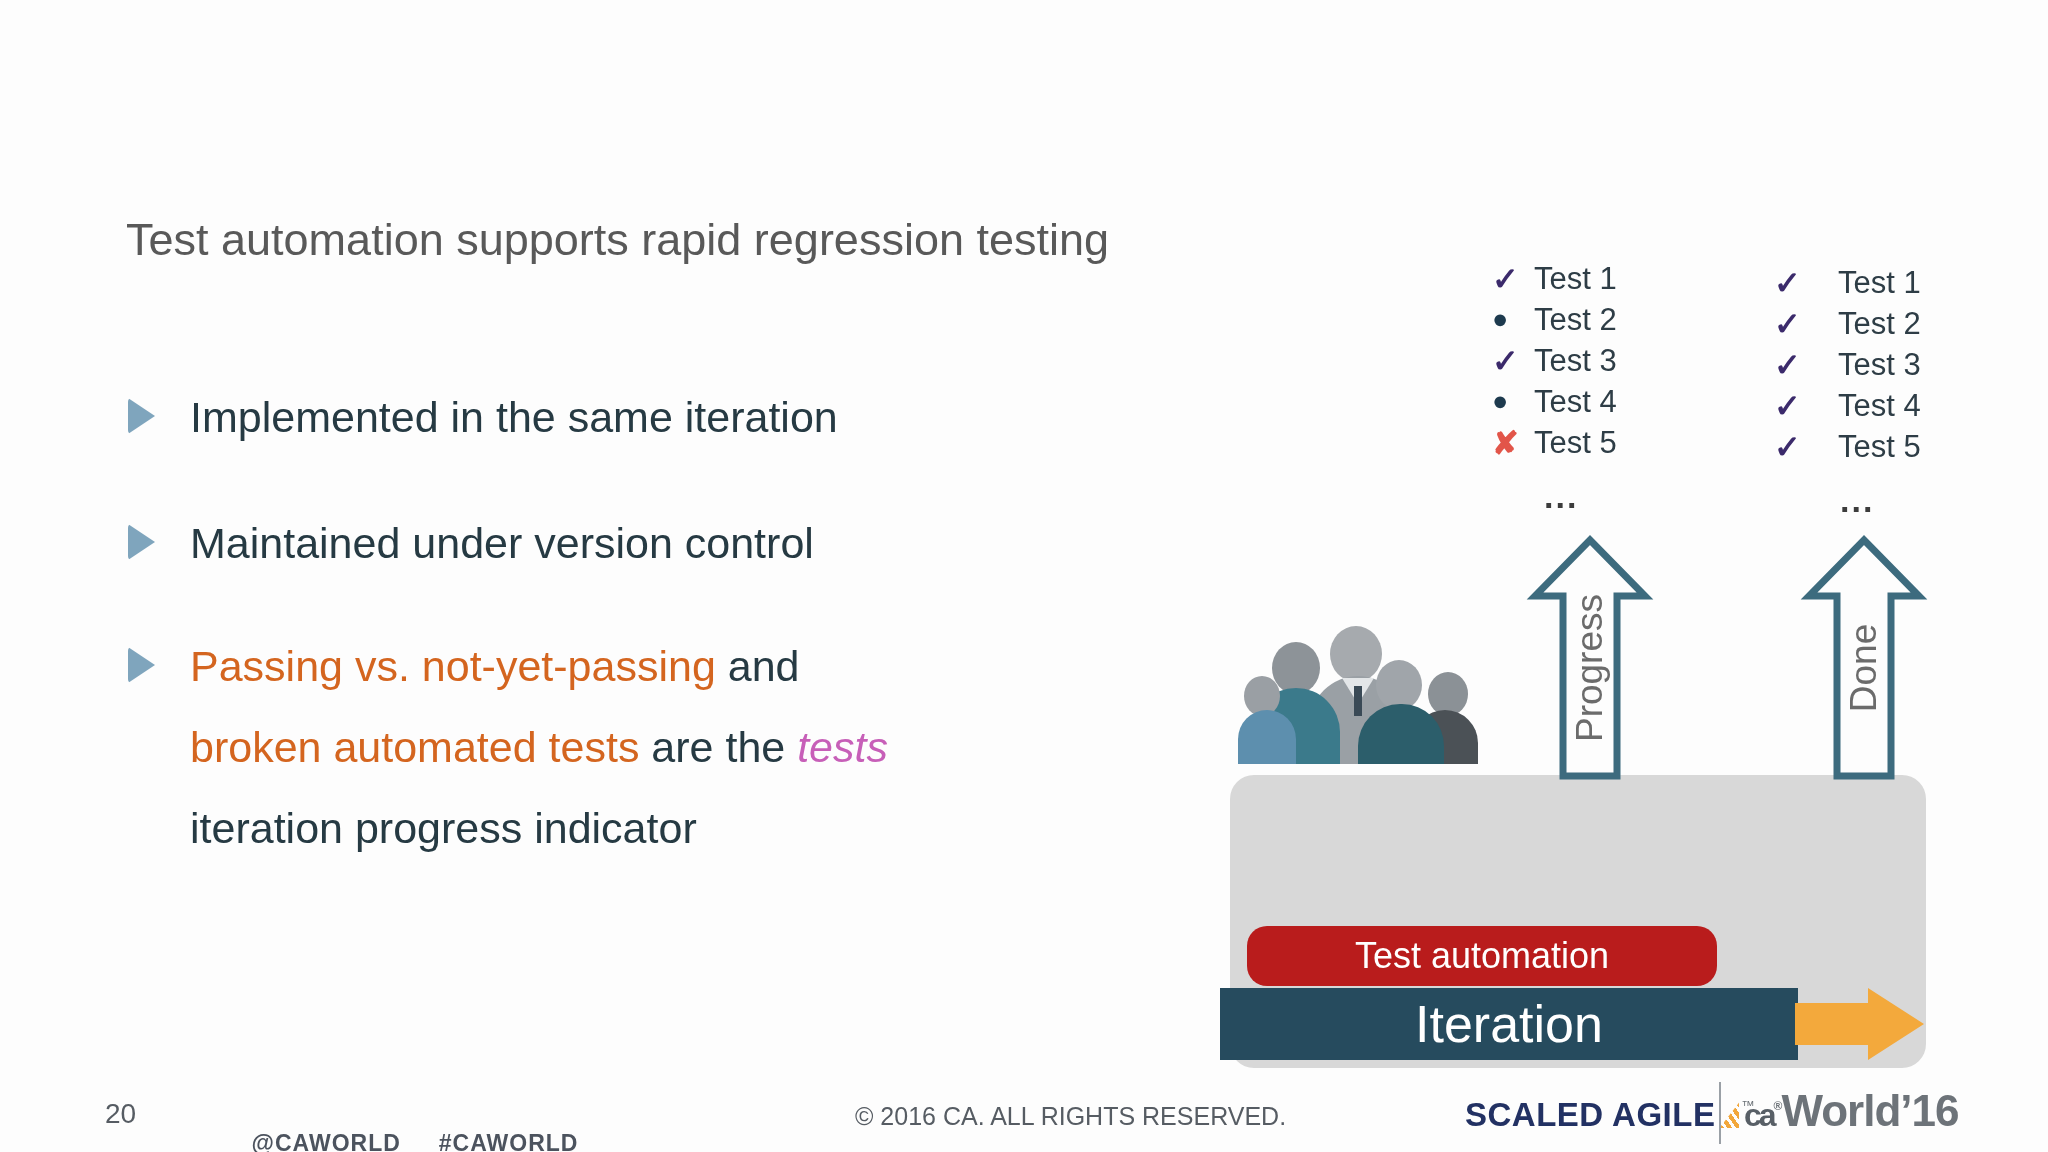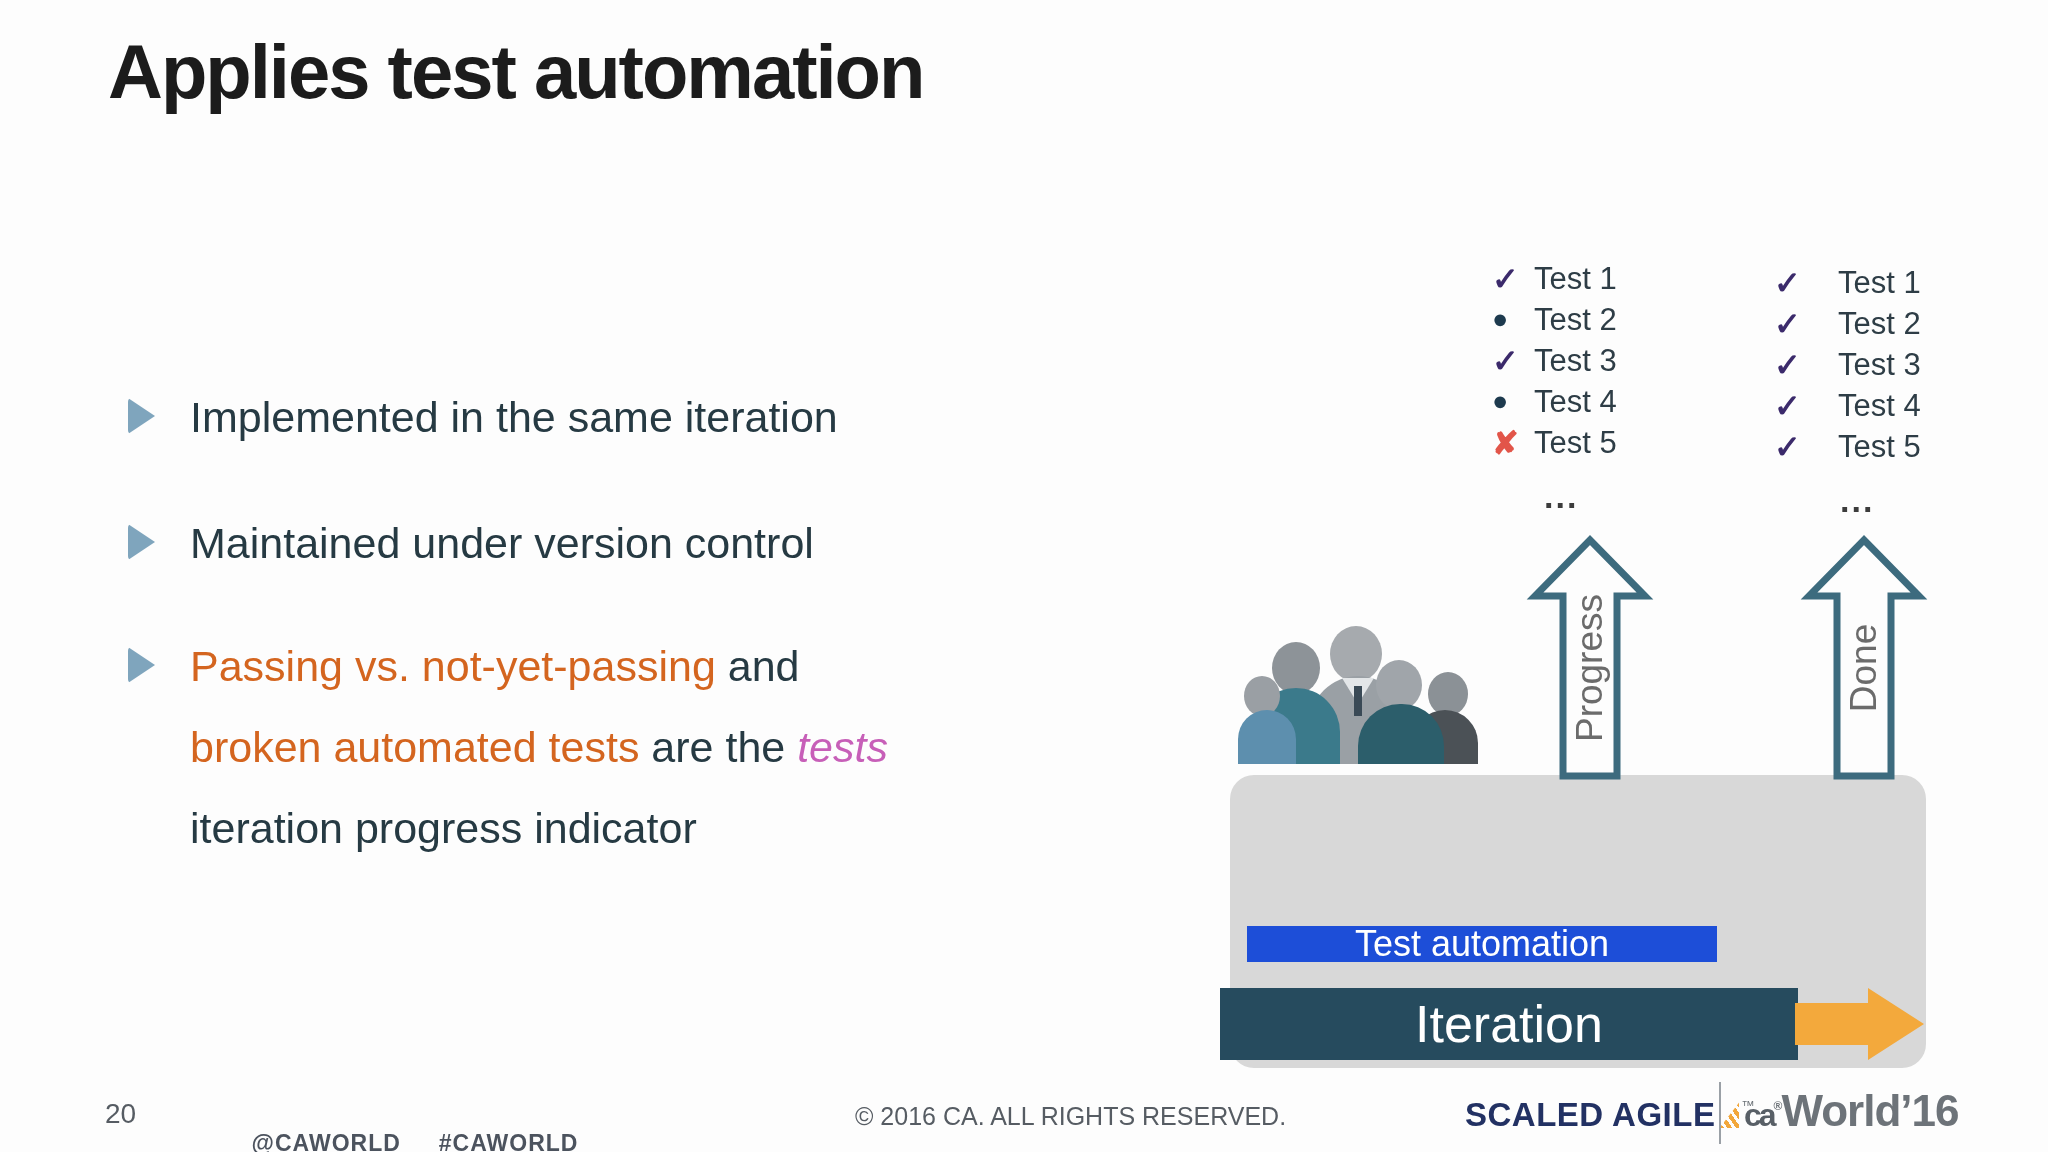--- a/index.html
+++ b/index.html
@@ -53,22 +53,22 @@
     font-size:37px;color:#6b6b6b;
     transform:translate(-50%,-50%) rotate(-90deg);
   }
   .building{
     position:absolute;left:1376px;top:801px;width:524px;height:108px;
     background:#52c1ac;border-radius:18px;
     display:flex;align-items:center;justify-content:center;
     color:#fff;font-size:42px;
   }
   .autom{
-    position:absolute;left:1247px;top:926px;width:470px;height:36px;
-    background:#1d4ed8;border-radius:0;
+    position:absolute;left:1247px;top:926px;width:470px;height:60px;
+    background:#b91c1c;border-radius:20px;
     display:flex;align-items:center;justify-content:center;
     color:#fff;font-size:36px;
   }
   .iteration{
     position:absolute;left:1220px;top:988px;width:578px;height:72px;
     background:#264b5e;
     display:flex;align-items:center;justify-content:center;
     color:#fff;font-size:52px;
   }
   .orangearrow{position:absolute;left:1790px;top:980px;}
@@ -94,21 +94,21 @@
   .caworld{left:1744px;top:1086px;display:flex;align-items:baseline;position:absolute;}
   .ca-logo{font-size:32px;font-weight:800;letter-spacing:-3px;color:#585f66;line-height:46px;}
   .world{font-size:44px;font-weight:700;color:#6d7379;letter-spacing:-1px;}
   .world sup{font-size:12px;}
 </style>
 </head>
 <body>
 
 <div class="slide">
 
-  <div class="title">Applies test automation</div>
+  <div class="subtitle">Test automation supports rapid regression testing</div>
 
   <div class="bullet b1">
     <span class="tri"></span>
     <span class="btxt"><span class="seg-body">Implemented in the same iteration</span></span>
   </div>
   <div class="bullet b2">
     <span class="tri"></span>
     <span class="btxt"><span class="seg-body">Maintained under version control</span></span>
   </div>
   <div class="bullet b3">

